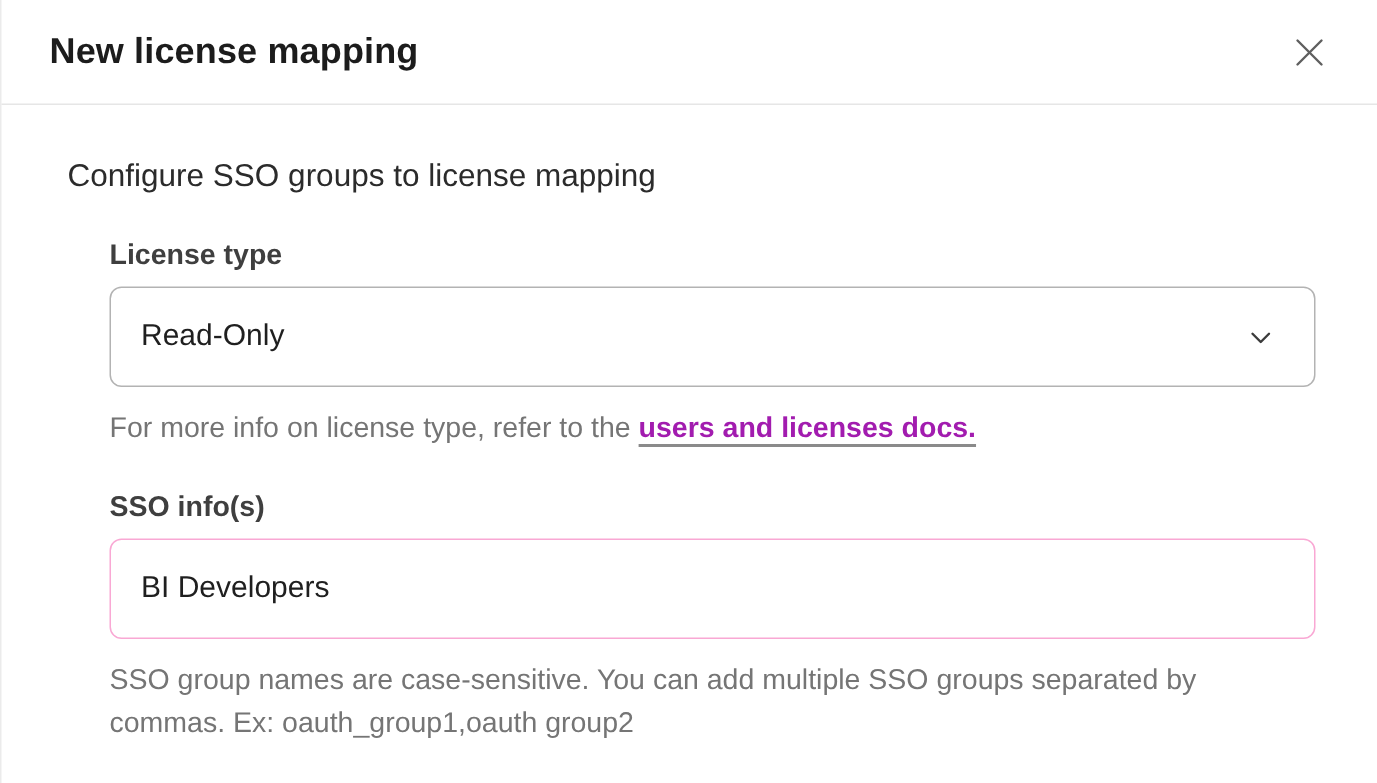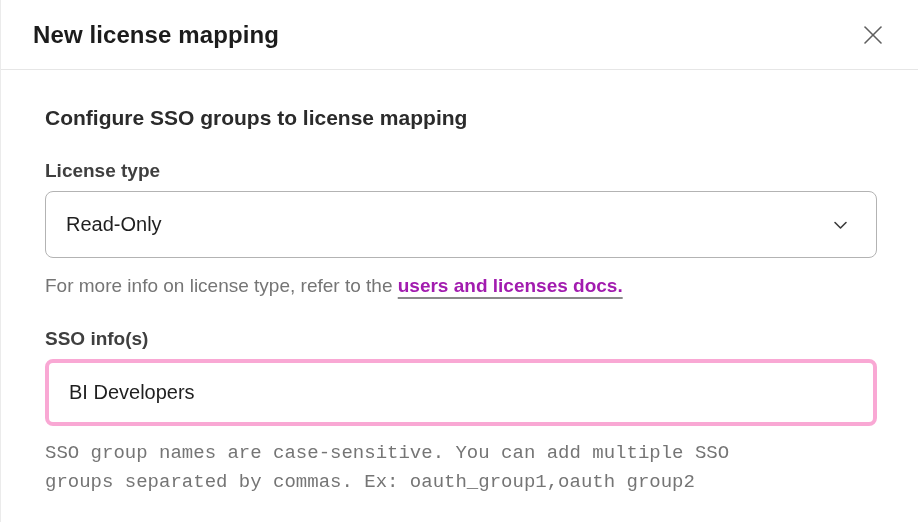--- a/index.html
+++ b/index.html
@@ -40,21 +40,21 @@
     align-items: center;
     justify-content: center;
     cursor: pointer;
     padding: 0;
   }
   .modal-body {
     padding: 36px 41px 0 44px;
   }
   .form-heading {
     font-size: 21px;
-    font-weight: 700;
+    font-weight: 400;
     color: #2b2b2b;
     margin-bottom: 30px;
   }
   .field-label {
     font-size: 19px;
     font-weight: 700;
     color: #3f3f3f;
     margin-bottom: 9px;
   }
   .select-box {
@@ -69,21 +69,21 @@
     padding: 0 28px 0 20px;
     cursor: pointer;
   }
   .select-value {
     font-size: 20px;
     color: #1f1f1f;
   }
   .text-input {
     width: 100%;
     height: 67px;
-    border: 4px solid #f9a8d4;
+    border: 1px solid #f9a8d4;
     border-radius: 8px;
     background: #ffffff;
     padding: 0 20px;
     font-family: "Liberation Sans", sans-serif;
     font-size: 20px;
     color: #1f1f1f;
     outline: none;
   }
   .helper {
     font-size: 19px;
@@ -93,23 +93,23 @@
   }
   .helper-link {
     font-weight: 700;
     color: #a21caf;
     text-decoration: underline;
     text-decoration-color: #8a8a8a;
     text-decoration-thickness: 2px;
     text-underline-offset: 5px;
     cursor: pointer;
   }
-  .field-group { margin-top: 28px; }
+  .field-group { margin-top: 28px; margin-left: 28px; }
   .field-group.first { margin-top: 0; }
-  .sso-helper { max-width: 748px; font-family: Liberation Mono, monospace; }
+  .sso-helper { max-width: 748px; }
 </style>
 </head>
 <body>
 
 <div class="modal">
 
   <div class="modal-header">
     <div class="modal-title">New license mapping</div>
     <button class="close-btn">
       <span style="display:flex">

